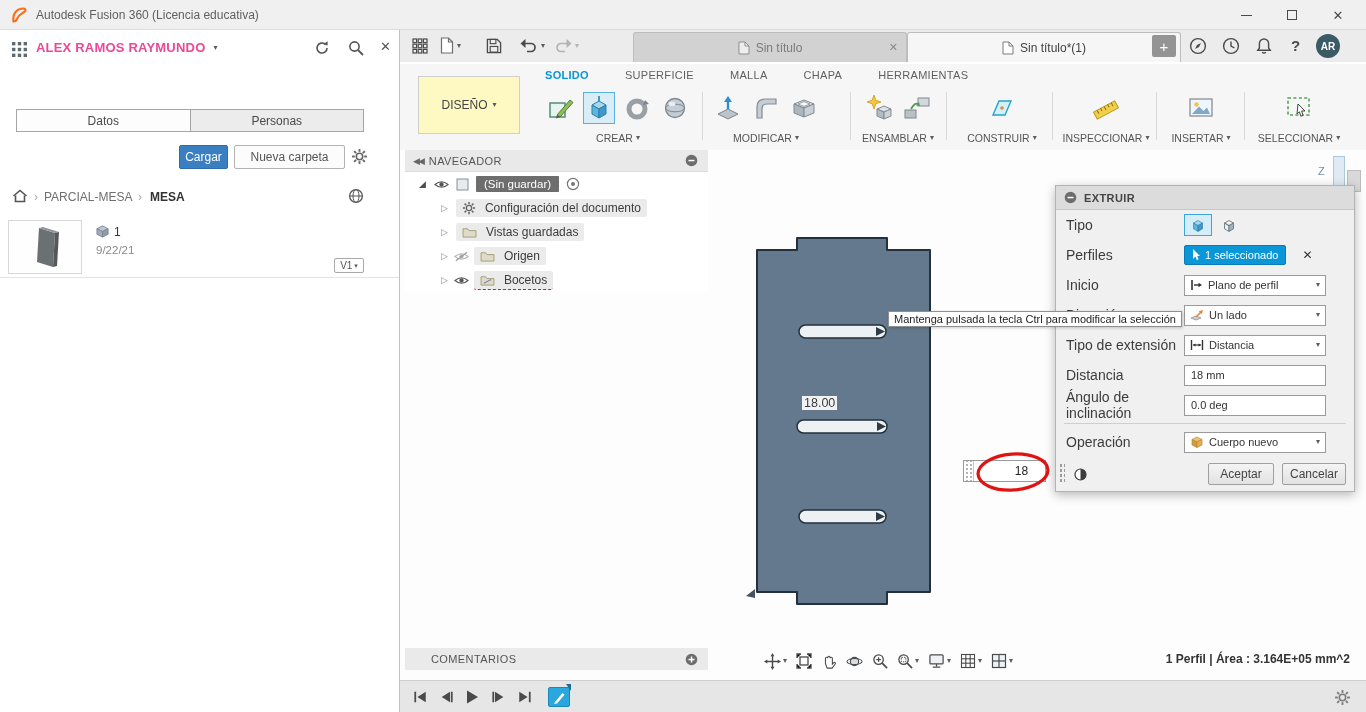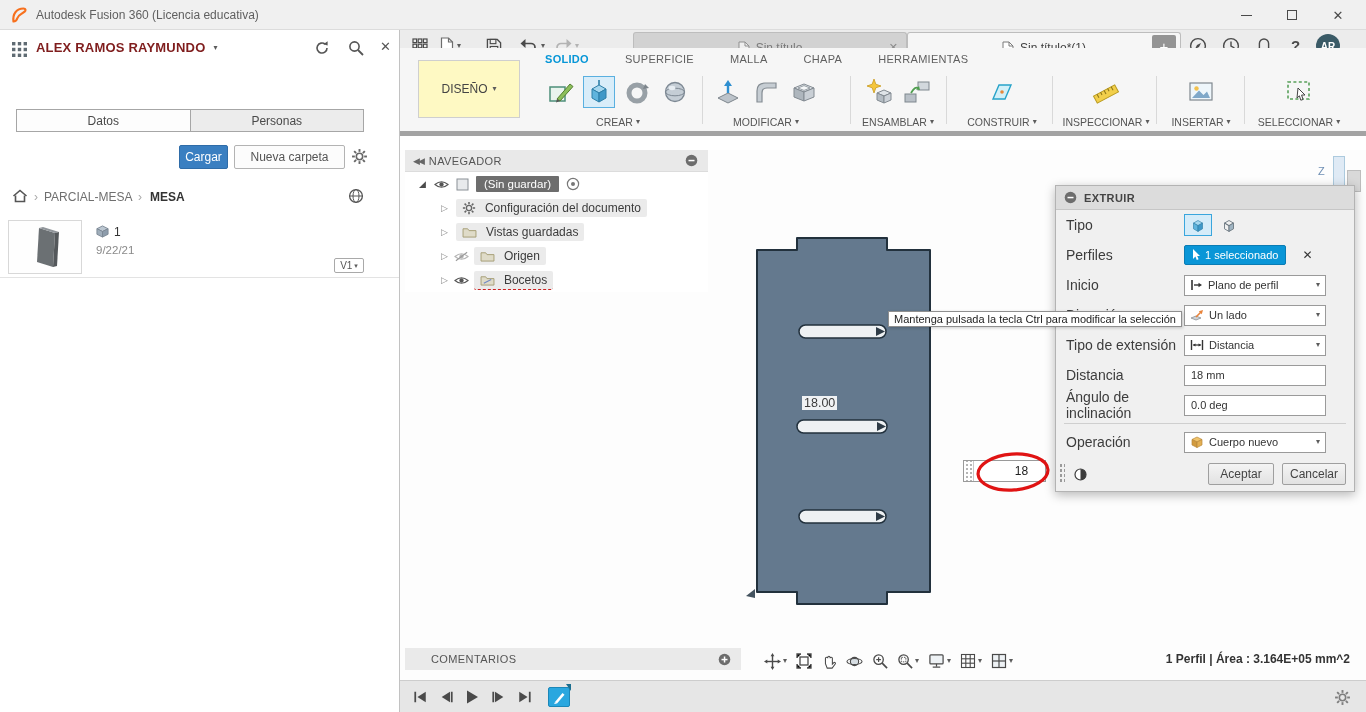--- a/index.html
+++ b/index.html
@@ -13,21 +13,21 @@
   svg { display:block; }
   .caret { font-size:8px; color:#5c5c5c; line-height:1; }
 
   
   .titlebar { left:0; top:0; width:1366px; height:30px; background:#f0f0f0; border-bottom:1px solid #dcdcdc; }
   .title-text { font-size:12px; color:#5f5f5f; }
   .winbtn { width:40px; height:28px; display:flex; align-items:center; justify-content:center; color:#4a4a4a; }
 
   
   .left-panel { left:0; top:30px; width:400px; height:682px; background:#fff; border-right:1px solid #c2c2c2; }
-  .lp-user { font-size:13px; font-weight:bold; color:#7f1d1d; letter-spacing:.2px; }
+  .lp-user { font-size:13px; font-weight:bold; color:#ec4899; letter-spacing:.2px; }
   .seg { display:flex; }
   .seg-item { flex:1; height:23px; display:flex; align-items:center; justify-content:center; font-size:12px; color:#4a4a4a; border:1px solid #a6a6a6; background:#ececec; }
   .seg-item.active { background:#fdfdfd; }
   .seg-item + .seg-item { border-left:none; }
   .btn-blue { background:#3a7fc1; color:#fff; font-size:12px; display:flex; align-items:center; justify-content:center; border-radius:2px; border:1px solid #2f6ca8;text-align:center; }
   .btn-plain { background:#fcfcfc; border:1px solid #b3b3b3; color:#555; font-size:12px; display:flex; align-items:center; justify-content:center; border-radius:2px; }
   .crumb { font-size:12px; color:#6f6f6f; }
   .crumb.bold { font-weight:bold; color:#333; }
   .item-card { border-bottom:1px solid #e3e3e3; background:#fff; }
   .thumb { background:#fefefe; border:1px solid #d8d8d8; }
@@ -36,21 +36,21 @@
   
   .appbar { left:400px; top:30px; width:966px; height:32px; background:#ececec; }
   .doc-tab { height:30px; top:2px; display:flex; align-items:center; justify-content:center; gap:6px; font-size:12px; border:1px solid #bdbdbd; border-bottom:none; border-radius:3px 3px 0 0;margin-left:37px; }
   .doc-tab.inactive { background:#d2d2d2; color:#7a7a7a; }
   .doc-tab.active { background:#f6f6f6; color:#3f3f3f; }
   .tab-close { position:absolute; right:8px; color:#8a8a8a; font-size:11px; }
   .newtab { background:#949494; border-radius:2px; color:#fff; font-size:15px; display:flex; align-items:center; justify-content:center; }
   .avatar { border-radius:50%; background:#3a5a66; color:#fff; font-size:10px; font-weight:bold; display:flex; align-items:center; justify-content:center; }
 
   
-  .ribbon { left:400px; top:48px; width:966px; height:88px; background:#f6f6f6; border-bottom:5px solid #a3a3a3; }
+  .ribbon { left:400px; top:64px; width:966px; height:88px; background:#f6f6f6; border-bottom:1px solid #a3a3a3; }
   .rtab { font-size:11px; color:#5f5f5f; letter-spacing:.3px; }
   .rtab.active { color:#0696d7; font-weight:bold; }
   .design-box { background:#fef9c3; border:1px solid #cfcfcf; display:flex; align-items:center; justify-content:center; gap:5px; font-size:12px; color:#444; }
   .tgroup { display:flex; flex-direction:column; align-items:center; }
   .g-icons { display:flex; align-items:center; justify-content:center; gap:6px; height:36px; }
   .g-label { margin-top:6px; font-size:10.5px; color:#555; display:flex; align-items:center; gap:3px; }
   .tool { width:32px; height:32px; display:flex; align-items:center; justify-content:center; border:1px solid transparent; }
   .tool.selected { background:#d9edf9; border:1px solid #5ab0e0; }
   .gsep { width:1px; background:#d9d9d9; }
 
@@ -75,21 +75,21 @@
   .dlabel { width:118px; font-size:14px; color:#3c3c3c; }
   .dctrl { width:142px; display:flex; align-items:center; gap:4px; }
   .dd { flex:1; display:flex; align-items:center; gap:5px; background:#fff; border:1px solid #9a9a9a; height:21px; padding:0 5px; font-size:11px; color:#333; }
   .dd .caret { margin-left:auto; }
   .din { flex:1; background:#fff; border:1px solid #9a9a9a; height:21px; padding:0 6px; font-size:11px; color:#333; display:flex; align-items:center; }
   .chip-sel { height:20px; background:#0a96d7; border:1px solid #0a7cb4; border-radius:2px; color:#fff; font-size:11px; display:flex; align-items:center; gap:4px; padding:0 7px; }
   .dsep { height:1px; background:#cfcfcf; margin:3px 8px; }
   .dbtn { height:22px; background:linear-gradient(#f4f4f4,#e2e2e2); border:1px solid #9f9f9f; border-radius:2px; font-size:12px; color:#444; display:flex; align-items:center; justify-content:center; }
 
   
-  .comments-bar { left:405px; top:648px; width:336px; height:22px; background:rgba(233,233,233,.95); display:flex; align-items:center; font-size:11px; color:#555; letter-spacing:.4px; }
+  .comments-bar { left:405px; top:648px; width:303px; height:22px; background:rgba(233,233,233,.95); display:flex; align-items:center; font-size:11px; color:#555; letter-spacing:.4px; }
   .navbar { left:764px; top:648px; height:26px; display:flex; align-items:center; gap:9px; z-index:10; }
   .navbtn { display:flex; align-items:center; gap:2px; }
   .status-text { font-size:12px; font-weight:bold; color:#333; z-index:10; }
   .timeline { left:400px; top:680px; width:966px; height:32px; background:#e6e6e6; border-top:1px solid #cdcdcd; }
   .play-ic { display:flex; align-items:center; justify-content:center; width:24px; height:24px; }
   .feature-chip { width:22px; height:20px; background:#2aa7df; border:1px solid #1b87b8; border-radius:2px; display:flex; align-items:center; justify-content:center; position:relative; }
 </style>
 </head>
 <body>
 

